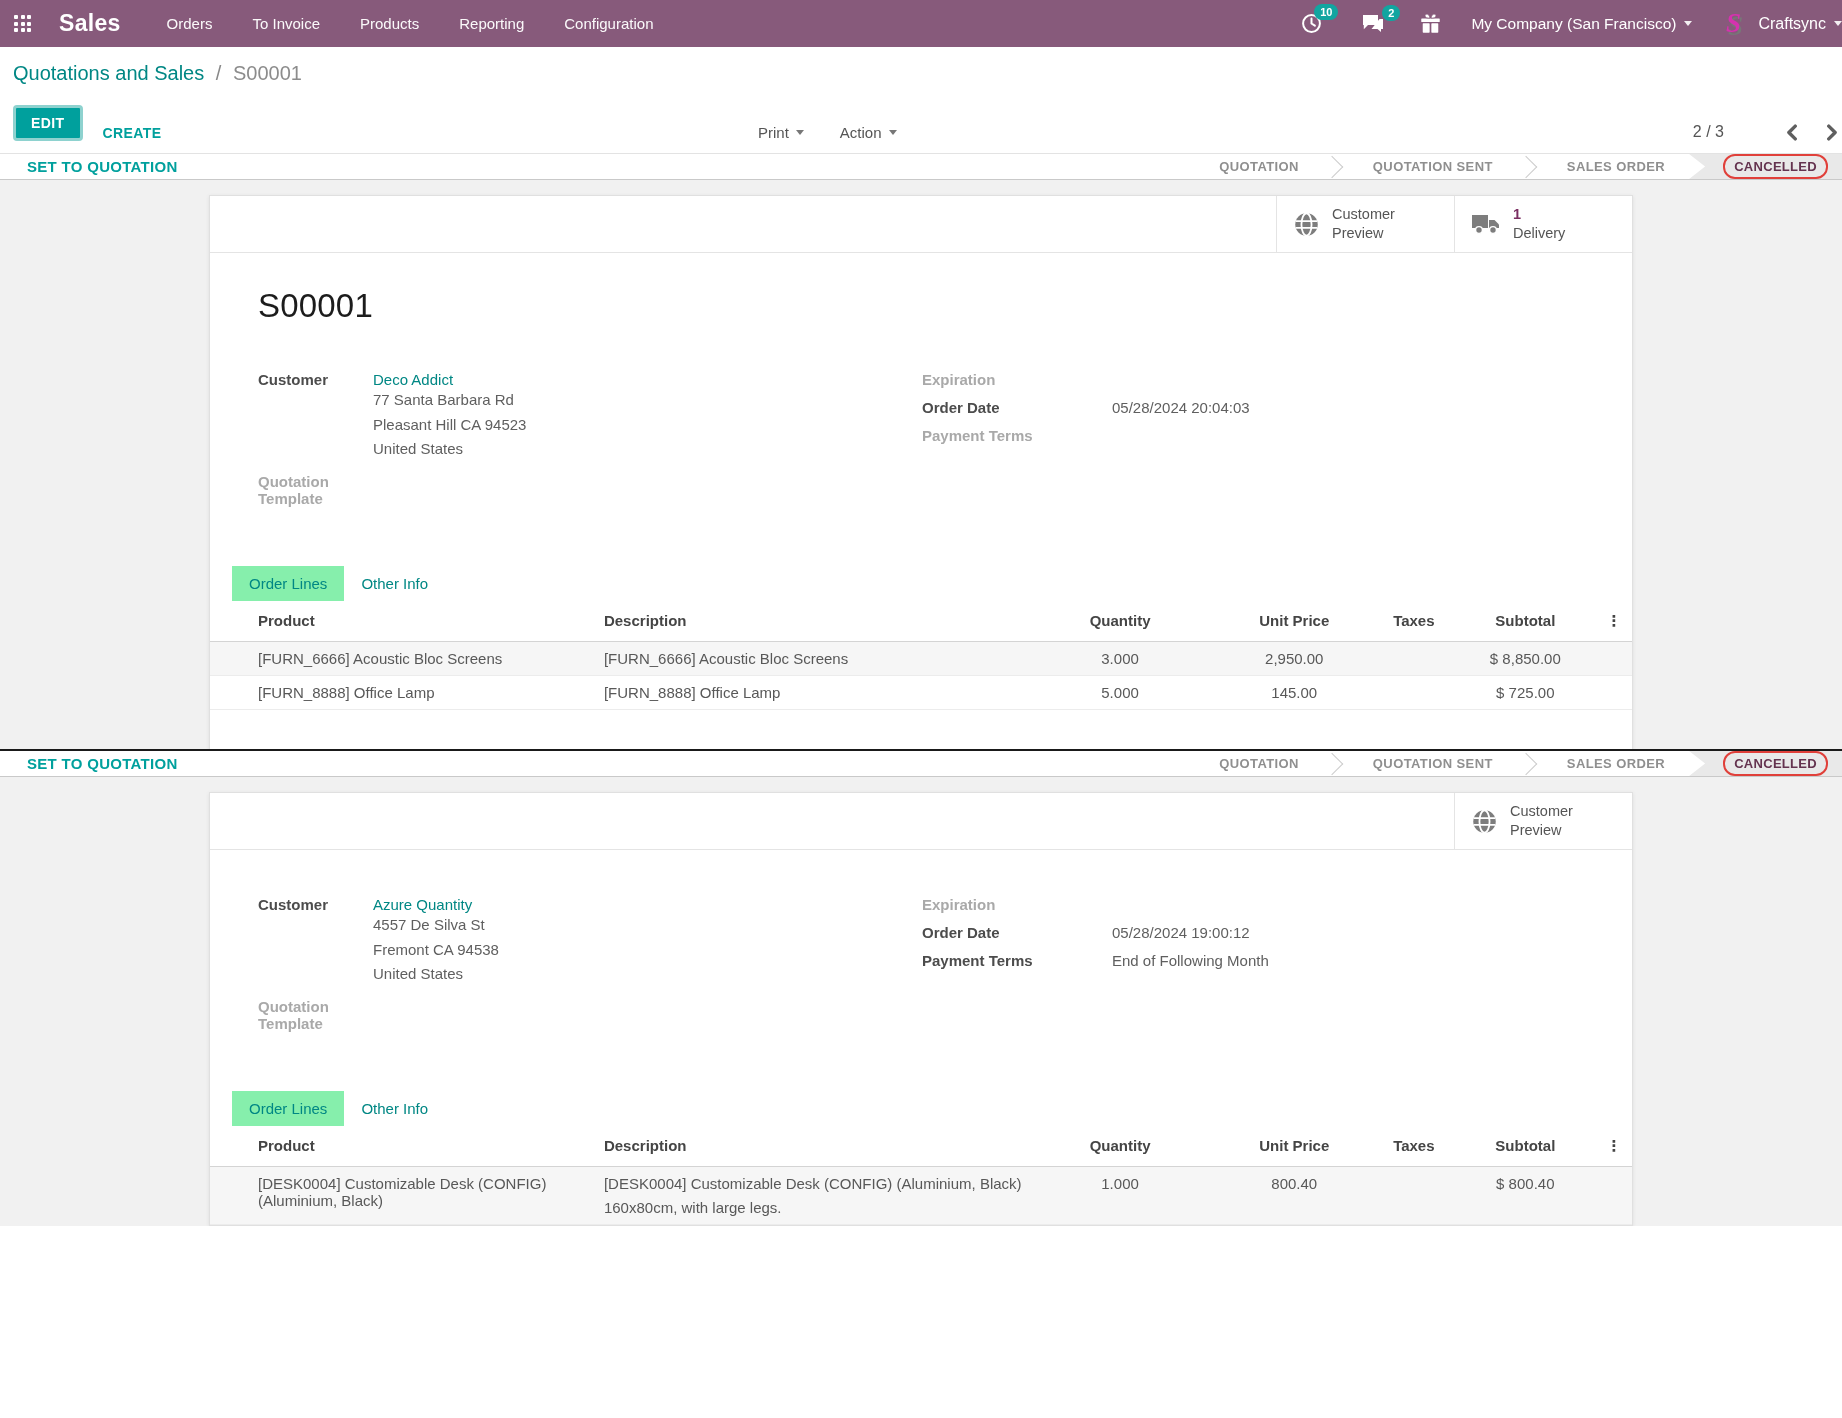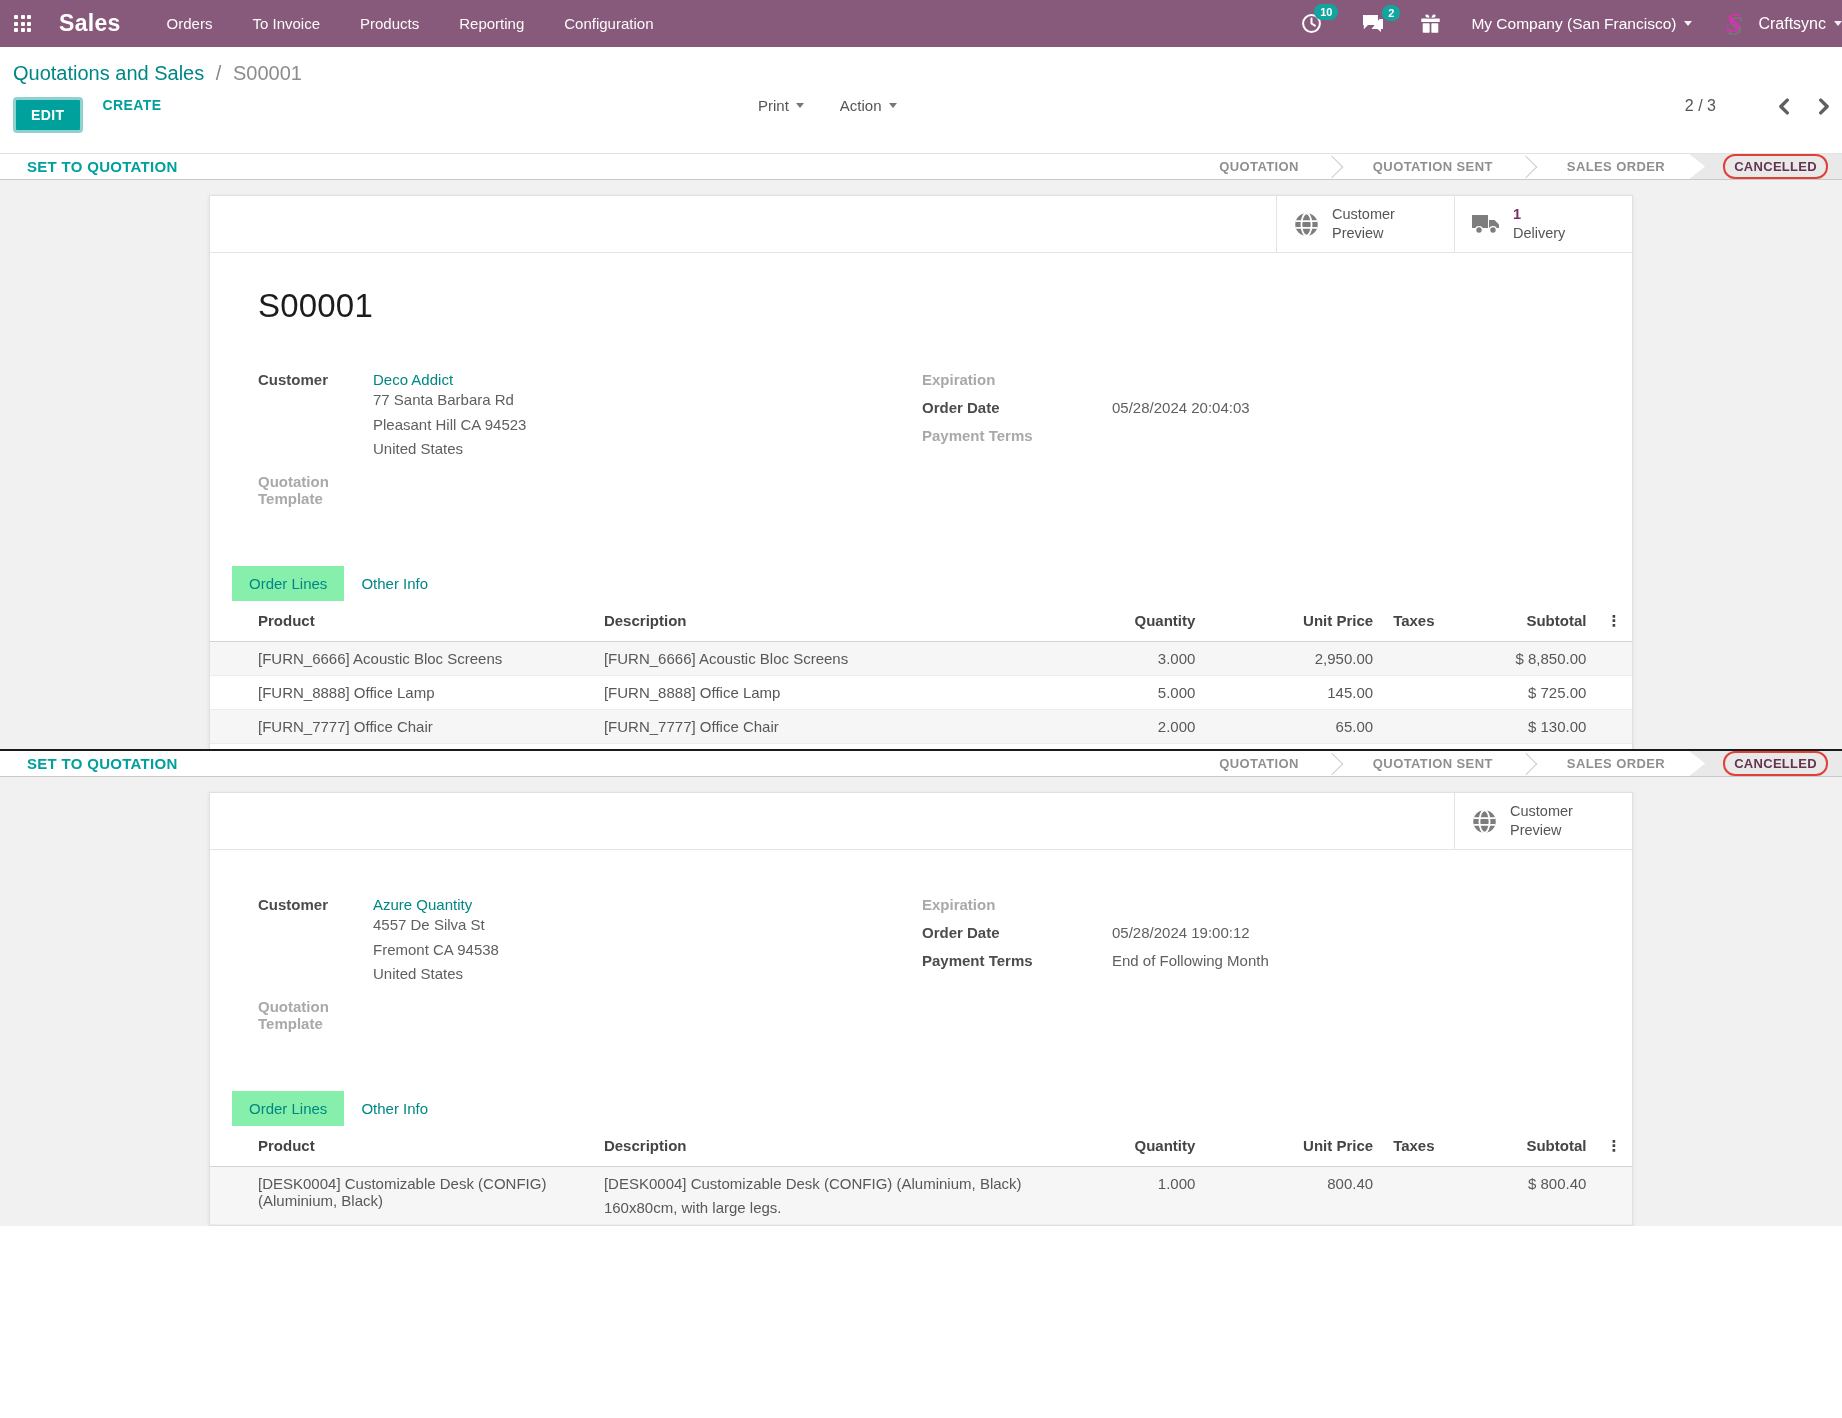--- a/index.html
+++ b/index.html
@@ -31,22 +31,22 @@
             font-size:27px; font-weight:700; font-family:"Liberation Serif",serif; font-style:italic;
             color:#d532ae; text-shadow:2px 3px 0 #777; margin-right:10px; cursor:pointer; }
   .user { font-size:16px; display:flex; align-items:center; cursor:pointer; }
 
   
   .control-panel { background:#fff; padding:12px 0 12px 0; }
   .breadcrumb { font-size:20px; padding-left:13px; line-height:28px; }
   .bc-parent { color:#008784; cursor:pointer; }
   .bc-sep { color:#888; margin:0 6px; }
   .bc-current { color:#8c8c8c; }
-  .buttons-row { margin-top:10px; height:44px; display:flex; align-items:flex-start;
-                 padding:0 10px 0 13px; position:relative; }
+  .buttons-row { margin-top:10px; height:44px; display:flex; align-items:flex-end;
+                 padding:0 2px 0 13px; position:relative; }
   .btn-edit { background:#00A09D; color:#fff; border:3px solid #8ed2cf; border-radius:4px;
               font-size:14px; font-weight:700; letter-spacing:.4px; padding:7px 15px; cursor:pointer;
               font-family:inherit; }
   .btn-create { background:none; border:none; color:#00A09D; font-size:14px; font-weight:700;
                 letter-spacing:.4px; margin-left:20px; cursor:pointer; font-family:inherit; }
   .cp-center { position:absolute; left:758px; display:flex; gap:36px; }
   .dd-btn { background:none; border:none; color:#555; font-size:15px; display:flex; align-items:center;
             cursor:pointer; font-family:inherit; }
   .dd-btn .caret-down { border-top-color:#777; margin-left:7px; }
   .cp-right { margin-left:auto; display:flex; align-items:center; }
@@ -106,21 +106,21 @@
   .tabs { margin:48px 0 0 -26px; display:flex; }
   .tab { padding:9px 17px; font-size:15px; color:#008784; cursor:pointer; }
   .tab.active { background:#86efac; }
 
   table.olines { width:calc(100% + 96px); margin-left:-48px; border-collapse:collapse; }
   .olines th { font-size:15px; font-weight:700; color:#454545; text-align:left; padding:11px 10px;
                border-bottom:1px solid #d4d4d4; white-space:nowrap; }
   .olines td { font-size:15px; color:#585858; padding:8px 10px; border-bottom:1px solid #ececec;
                vertical-align:top; }
   .olines th:first-child, .olines td:first-child { padding-left:48px; }
-  .olines .num { text-align:right; }
+  .olines .num { text-align:center; }
   .olines tbody tr:nth-child(odd) { background:#f6f6f6; }
   .kebab { text-align:center; color:#555; font-size:16px; font-weight:700; cursor:pointer; }
   .desc-l2 { display:block; margin-top:7px; }
 
   
   .ico-gray { flex:0 0 auto; }
 </style>
 </head>
 <body>
 
@@ -325,29 +325,20 @@
               </tr>
               <tr>
                 <td>[FURN_8888] Office Lamp</td>
                 <td>[FURN_8888] Office Lamp</td>
                 <td class="num">5.000</td>
                 <td class="num">145.00</td>
                 <td></td>
                 <td class="num">$ 725.00</td>
                 <td></td>
               </tr>
-              <tr>
-                <td>[FURN_7777] Office Chair</td>
-                <td>[FURN_7777] Office Chair</td>
-                <td class="num">2.000</td>
-                <td class="num">65.00</td>
-                <td></td>
-                <td class="num">$ 130.00</td>
-                <td></td>
-              </tr>
             </tbody>
           </table>
         </div>
       </div>
     </div>
   </section>
 
   <section class="record record--second">
     <div class="status-row">
       <button class="btn-set-quotation">SET TO QUOTATION</button>

